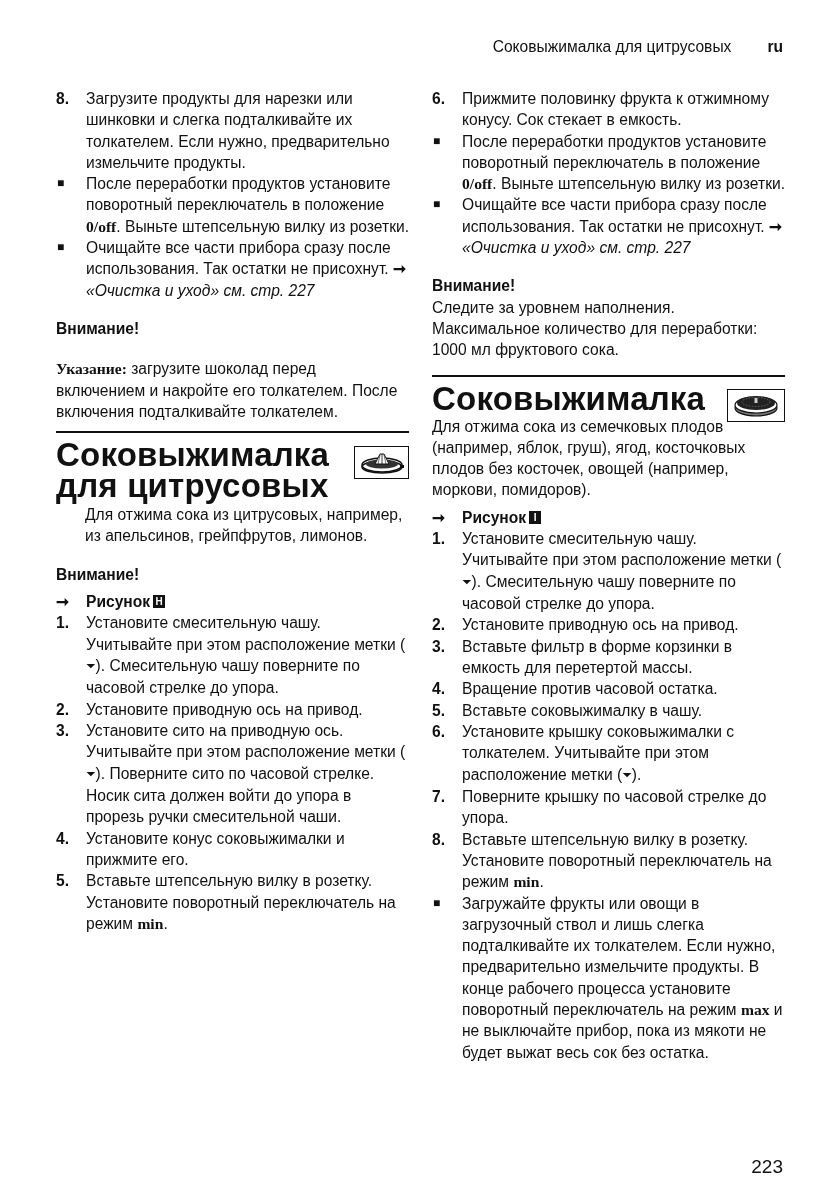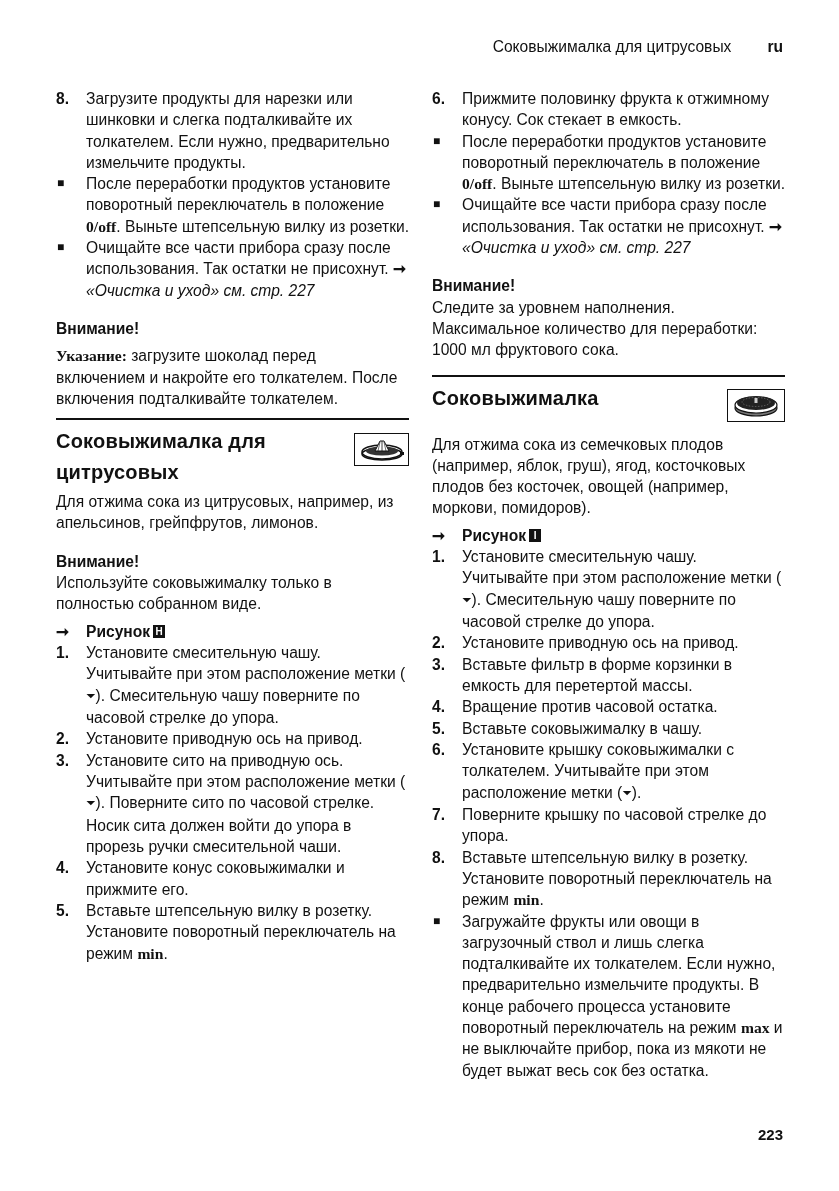--- a/index.html
+++ b/index.html
@@ -39,25 +39,25 @@
       font-weight: normal;
       font-size: 12px;
       padding-left: 1px;
     }
     .item .body { flex: 1; }
     .bold { font-weight: bold; font-family: Liberation Serif, serif; }
     .ital { font-style: italic; }
 
     .note-title { font-weight: bold; margin-top: 17px; }
     .note-text { }
-    .para { margin-top: 6px; }
+    .para { margin-top: 19px; }
 
     .section { margin-top: 9px; border-top: 2px solid #111; padding-top: 6px; position: relative; }
     .section-title {
-      font-size: 20px;
+      font-size: 33px;
       line-height: 31px;
       font-weight: bold;
       letter-spacing: 0.2px;
       padding-right: 49px;
     }
     .section-icon {
       position: absolute;
       right: 0;
       top: 13px;
       width: 55px;
@@ -85,23 +85,22 @@
       font-weight: bold;
     }
     .mark-sym {
       display: inline-block;
       font-size: 12px;
       vertical-align: middle;
     }
     .page-number {
       position: absolute;
       right: 56px;
-      top: 1124px;
-      font-size: 15px;
-      font-weight: bold;
+      top: 1156px;
+      font-size: 19px;
     }
   </style>
 </head>
 <body>
 
 <div class="running-header">
   <span>Соковыжималка для цитрусовых</span>
   <span class="lang">ru</span>
 </div>
 
@@ -133,24 +132,23 @@
         <ellipse cx="23" cy="15" rx="20" ry="7" fill="#fff" stroke="#111" stroke-width="1.5"></ellipse>
         <ellipse cx="23" cy="17" rx="20" ry="6" fill="none" stroke="#111" stroke-width="1.5"></ellipse>
         <ellipse cx="23" cy="14" rx="16" ry="4.5" fill="#333"></ellipse>
         <path d="M16 14 L21 4 L25 4 L30 14 Z" fill="#fff" stroke="#111" stroke-width="1"></path>
         <line x1="23" y1="4" x2="23" y2="14" stroke="#111" stroke-width="0.8"></line>
         <line x1="21" y1="5" x2="19" y2="14" stroke="#111" stroke-width="0.6"></line>
         <line x1="25" y1="5" x2="27" y2="14" stroke="#111" stroke-width="0.6"></line>
         <rect x="41" y="15" width="4" height="3" fill="#111"></rect>
       </svg>
     </div>
-    <div style="margin-top:3px;">Для отжима сока из цитрусовых, например, из апельсинов, грейпфрутов, лимонов.</div>
+    <div style="margin-top:3px;margin-left:29px;">Для отжима сока из цитрусовых, например, из апельсинов, грейпфрутов, лимонов.</div>
 
     <div class="note-title">Внимание!</div>
-    <div class="note-text">Используйте соковыжималку только в полностью собранном виде.</div>
 
     <div class="figure-ref">
       <span class="arrow">➞</span>
       <span>Рисунок</span>
       <span class="fig-box">H</span>
     </div>
 
     <div class="item">
       <span class="marker">1.</span>
       <span class="body"><span>Установите смесительную чашу. Учитывайте при этом расположение метки (</span><span class="mark-sym">⏷</span><span>). Смесительную чашу поверните по часовой стрелке до упора.</span></span>
@@ -198,21 +196,21 @@
     <div class="section-title">Соковыжималка</div>
     <div class="section-icon ic2">
       <svg width="48" height="28" viewBox="0 0 48 28">
         <ellipse cx="24" cy="17" rx="21" ry="8" fill="#777" stroke="#111" stroke-width="1.2"></ellipse>
         <ellipse cx="24" cy="14" rx="21" ry="8" fill="#fff" stroke="#111" stroke-width="1.2"></ellipse>
         <ellipse cx="24" cy="12" rx="19" ry="7" fill="#222"></ellipse>
         <ellipse cx="24" cy="11" rx="14" ry="4.5" fill="none" stroke="#888" stroke-width="0.6" stroke-dasharray="1.5 1.5"></ellipse>
         <rect x="22.5" y="7" width="3" height="5" fill="#ccc"></rect>
       </svg>
     </div>
-    <div style="margin-top:20px;">Для отжима сока из семечковых плодов (например, яблок, груш), ягод, косточковых плодов без косточек, овощей (например, моркови, помидоров).</div>
+    <div style="margin-top:2px;">Для отжима сока из семечковых плодов (например, яблок, груш), ягод, косточковых плодов без косточек, овощей (например, моркови, помидоров).</div>
 
     <div class="figure-ref">
       <span class="arrow">➞</span>
       <span>Рисунок</span>
       <span class="fig-box">I</span>
     </div>
 
     <div class="item">
       <span class="marker">1.</span>
       <span class="body"><span>Установите смесительную чашу. Учитывайте при этом расположение метки (</span><span class="mark-sym">⏷</span><span>). Смесительную чашу поверните по часовой стрелке до упора.</span></span>

